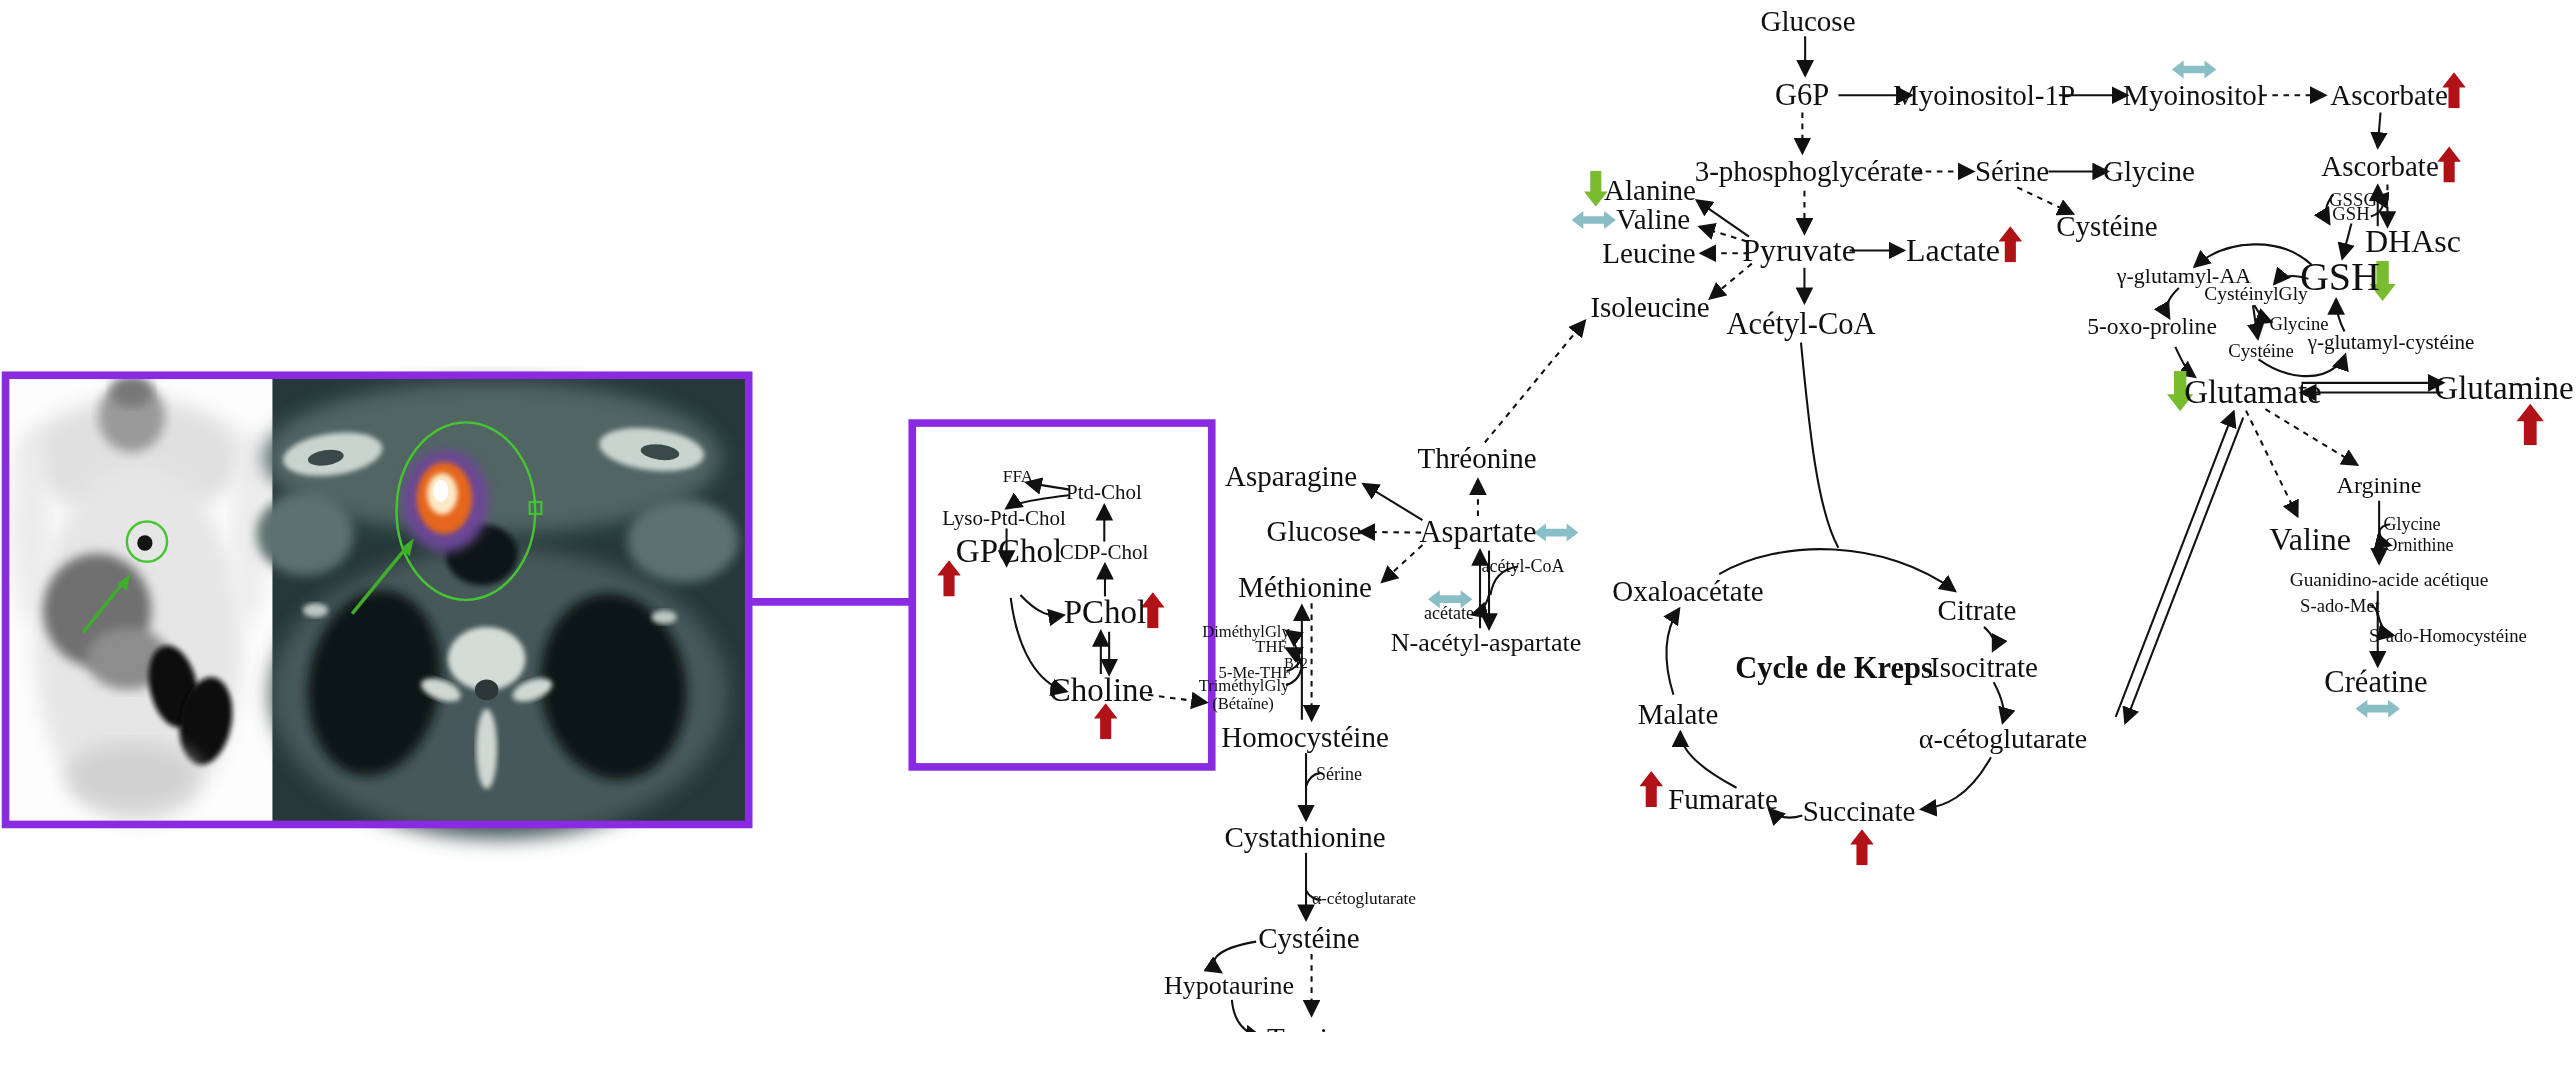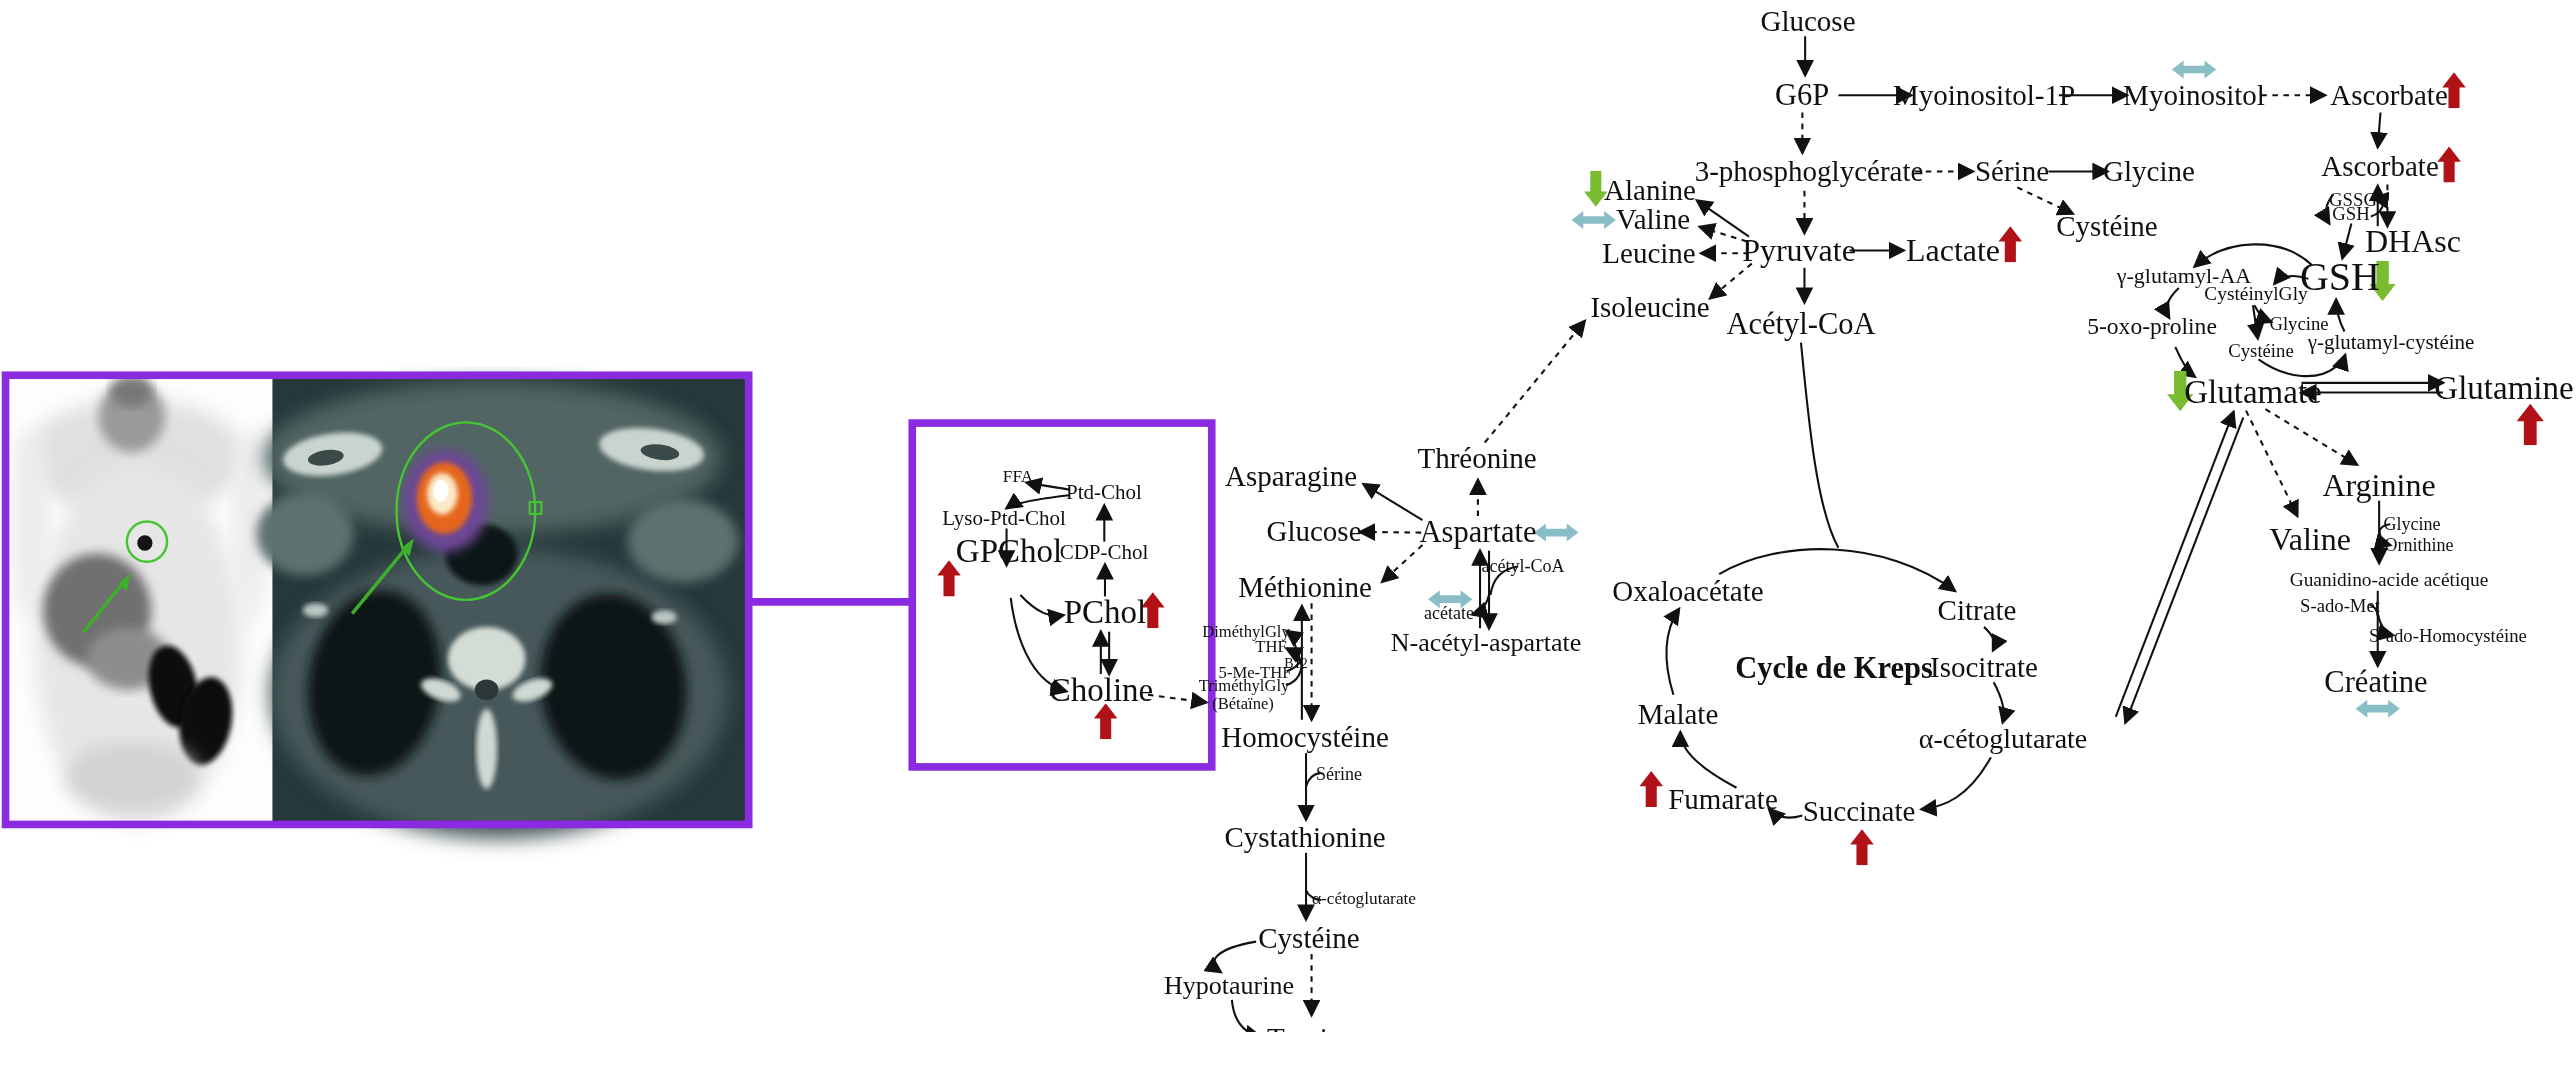--- a/index.html
+++ b/index.html
@@ -241,21 +241,21 @@
 <div class="lbl" style="left:2413px;top:241px;font-size:32px">DHAsc</div>
 <div class="lbl" style="left:2340px;top:277px;font-size:40px">GSH</div>
 <div class="lbl" style="left:2184px;top:276px;font-size:22px">γ-glutamyl-AA</div>
 <div class="lbl" style="left:2256px;top:294px;font-size:19.4px">CystéinylGly</div>
 <div class="lbl" style="left:2152px;top:327px;font-size:23.6px">5-oxo-proline</div>
 <div class="lbl" style="left:2299px;top:324px;font-size:18.7px">Glycine</div>
 <div class="lbl" style="left:2261px;top:351px;font-size:18.7px">Cystéine</div>
 <div class="lbl" style="left:2391px;top:342px;font-size:21px">γ-glutamyl-cystéine</div>
 <div class="lbl" style="left:2253px;top:392px;font-size:33px">Glutamate</div>
 <div class="lbl" style="left:2504px;top:388px;font-size:33px">Glutamine</div>
-<div class="lbl" style="left:2379px;top:485px;font-size:32px">Arginine</div>
+<div class="lbl" style="left:2379px;top:485px;font-size:24px">Arginine</div>
 <div class="lbl" style="left:2310px;top:539px;font-size:32px">Valine</div>
 <div class="lbl" style="left:2412px;top:524px;font-size:18px">Glycine</div>
 <div class="lbl" style="left:2419px;top:545px;font-size:18px">Ornithine</div>
 <div class="lbl" style="left:2389px;top:580px;font-size:19.4px">Guanidino-acide acétique</div>
 <div class="lbl" style="left:2340px;top:606px;font-size:18.7px">S-ado-Met</div>
 <div class="lbl" style="left:2448px;top:636px;font-size:18.7px">S-ado-Homocystéine</div>
 <div class="lbl" style="left:2376px;top:682px;font-size:30.5px">Créatine</div>
 <div class="lbl" style="left:1477px;top:458px;font-size:29px">Thréonine</div>
 <div class="lbl" style="left:1291px;top:476px;font-size:29px">Asparagine</div>
 <div class="lbl" style="left:1314px;top:531px;font-size:29px">Glucose</div>

